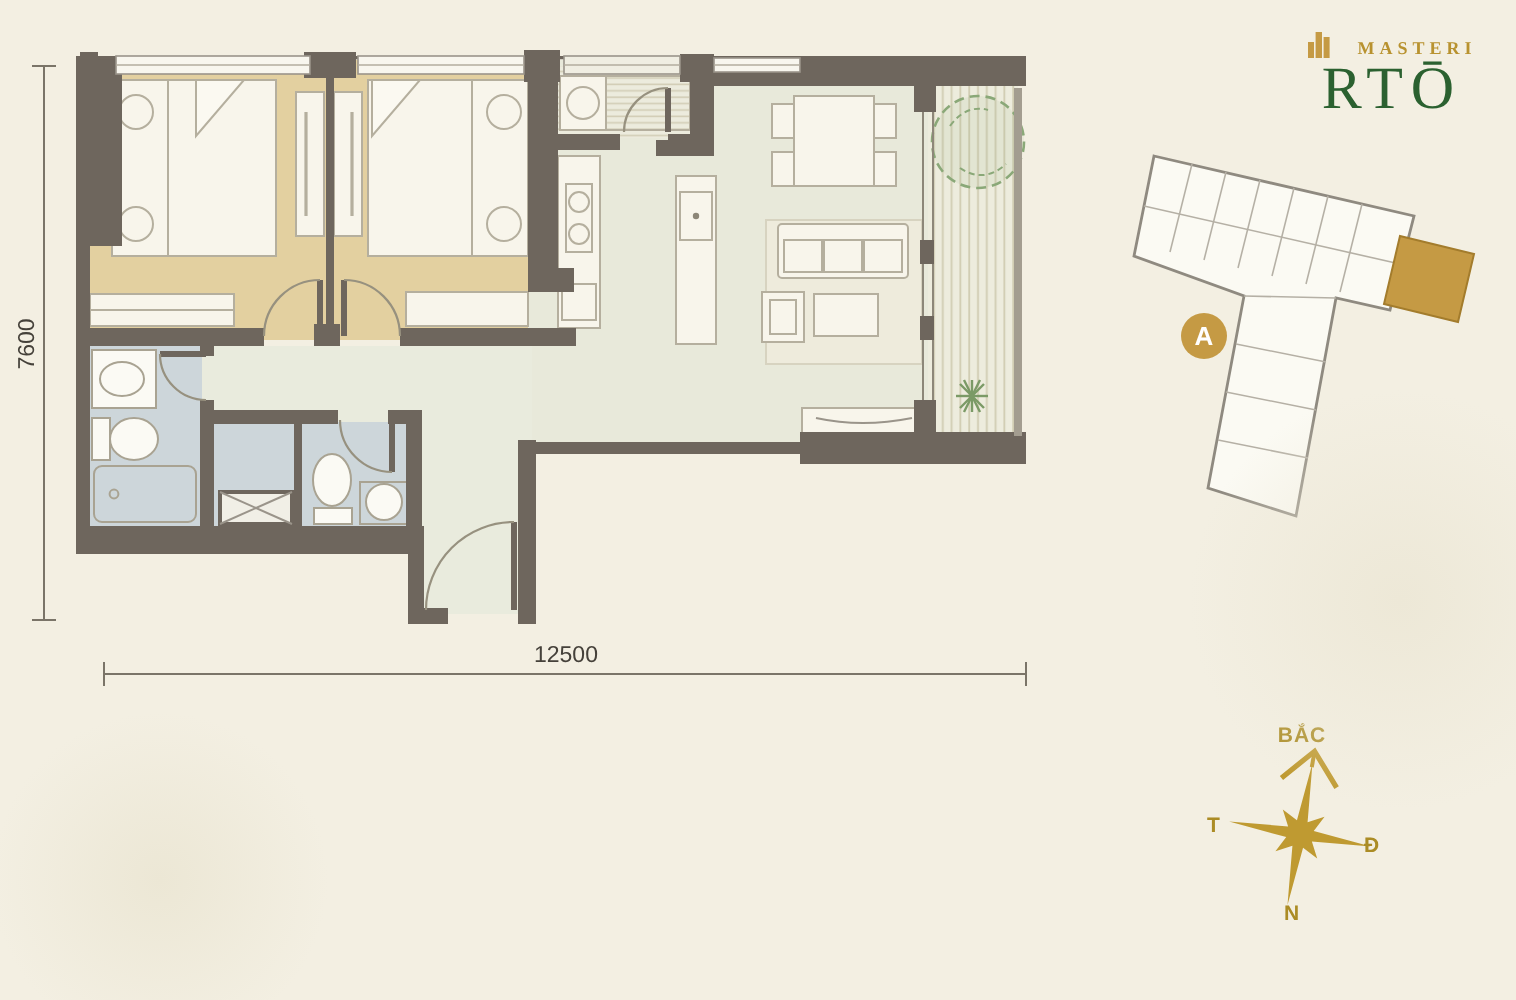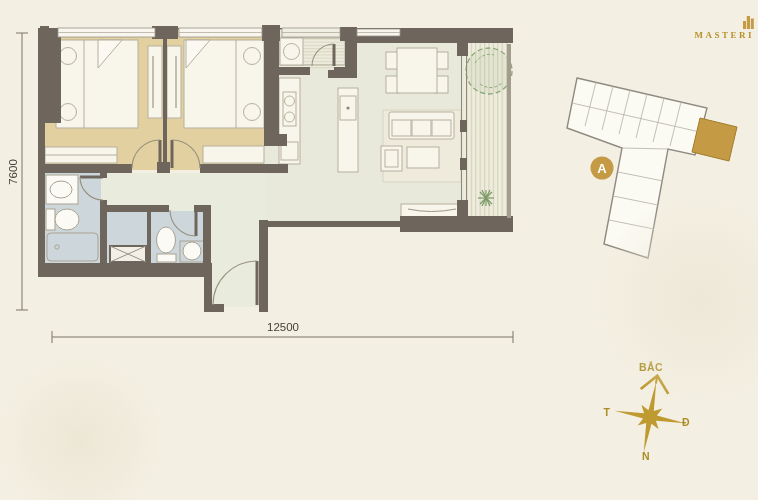--- a/index.html
+++ b/index.html
@@ -21,21 +21,21 @@
   .dim-label{font-size:11.5px;fill:#45413a;}
   .compass-label{font-size:10.5px;font-weight:bold;fill:#ab8c25;letter-spacing:.5px;}
   .badge-label{font-size:13px;font-weight:bold;fill:#ffffff;}
   .logo{
     position:absolute;top:16px;left:638px;width:116px;
     text-align:center;line-height:1;
   }
   .logo-brand{
     color:#b8922f;font-size:9px;letter-spacing:2.5px;font-weight:bold;
     font-family:"Liberation Serif", serif;
-    display:flex;align-items:flex-end;justify-content:center;gap:2px;flex-direction:column;
+    display:flex;align-items:flex-end;justify-content:center;gap:14px;
   }
   .logo-name{
     margin-top:1px;color:#2b6130;font-size:30px;letter-spacing:4px;
     font-family:"Liberation Serif", serif;font-weight:normal;
   }
 </style>
 </head>
 <body>
 
 <div class="canvas">
@@ -298,14 +298,15 @@
 
 <div class="logo">
   <div class="logo-brand">
     <svg width="11" height="13" viewBox="0 0 11 13">
       <rect x="0" y="5" width="3" height="8" fill="#c59a44"></rect>
       <rect x="3.8" y="0" width="3.2" height="13" fill="#c59a44"></rect>
       <rect x="7.8" y="2.5" width="3" height="10.5" fill="#c59a44"></rect>
     </svg>
     <span>MASTERI</span>
   </div>
+  <div class="logo-name">RTŌ</div>
 </div>
 </div>
 
 </body></html>

